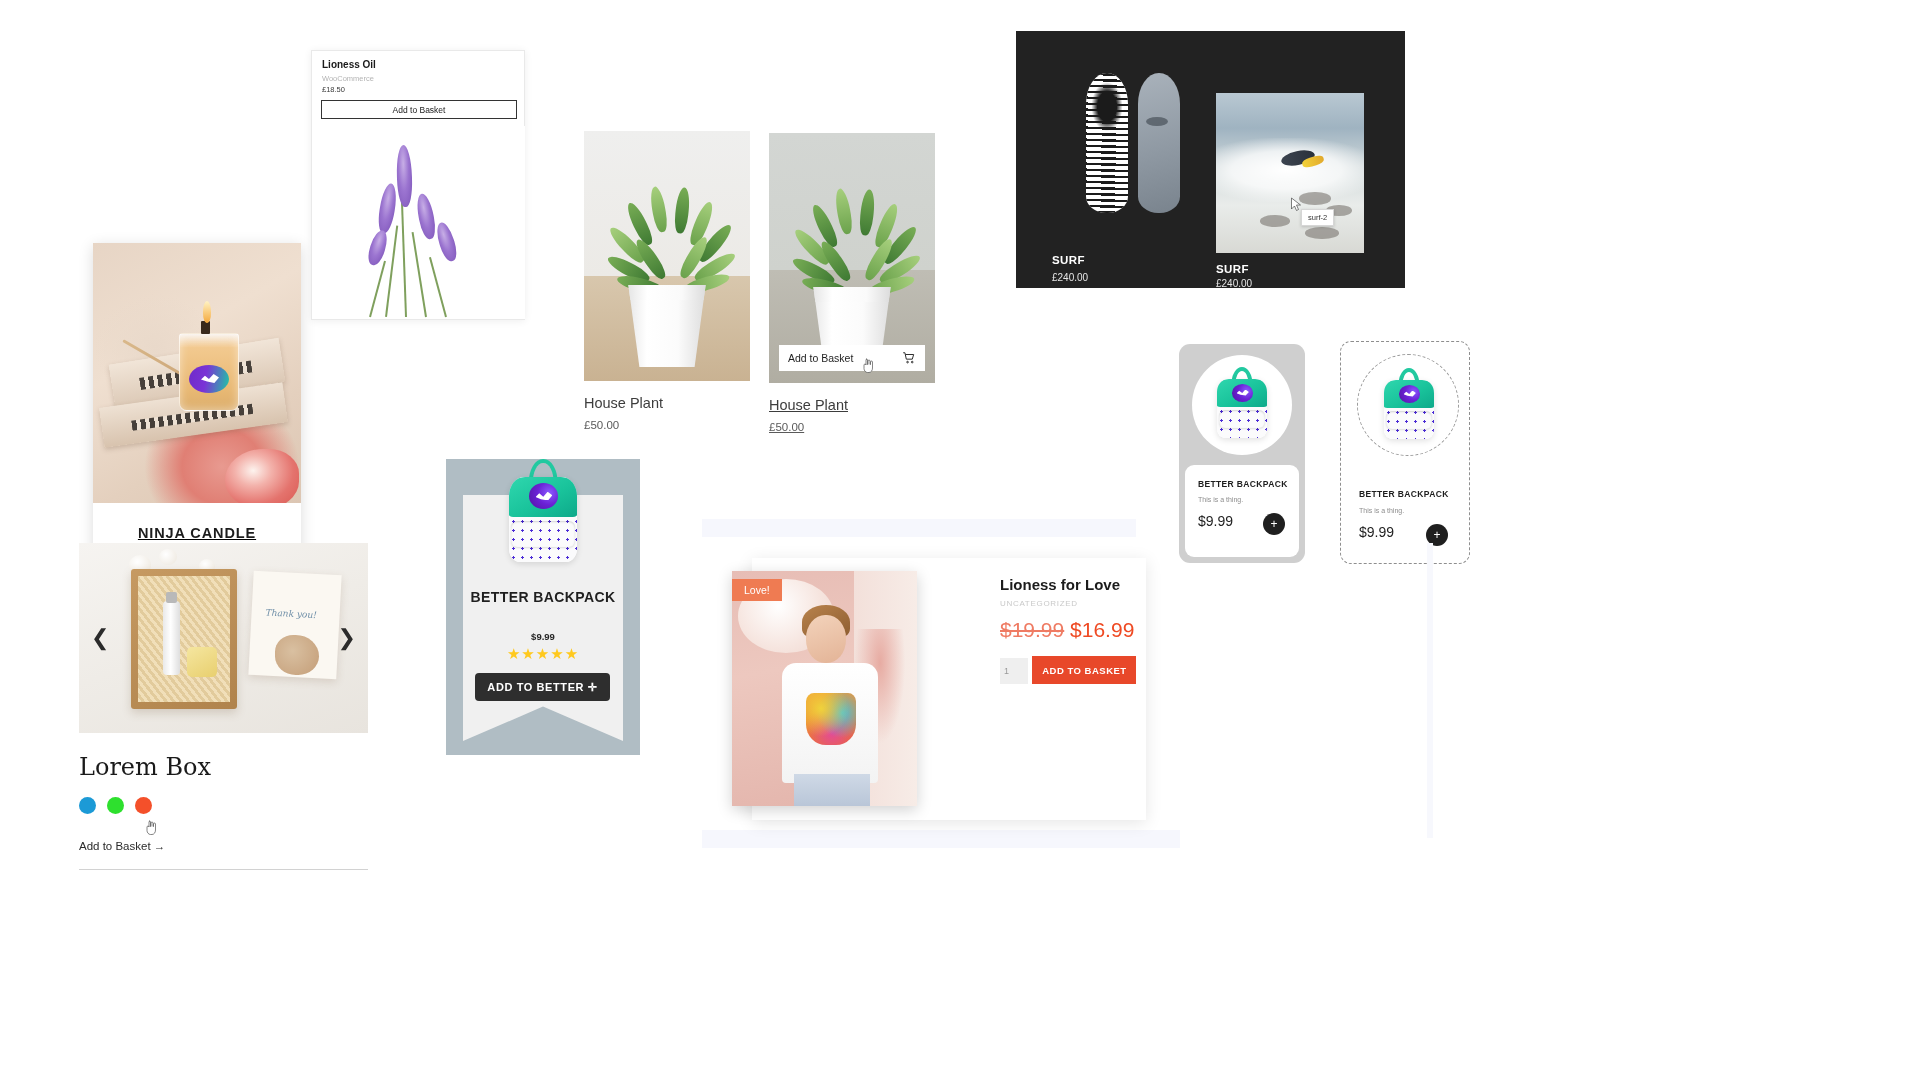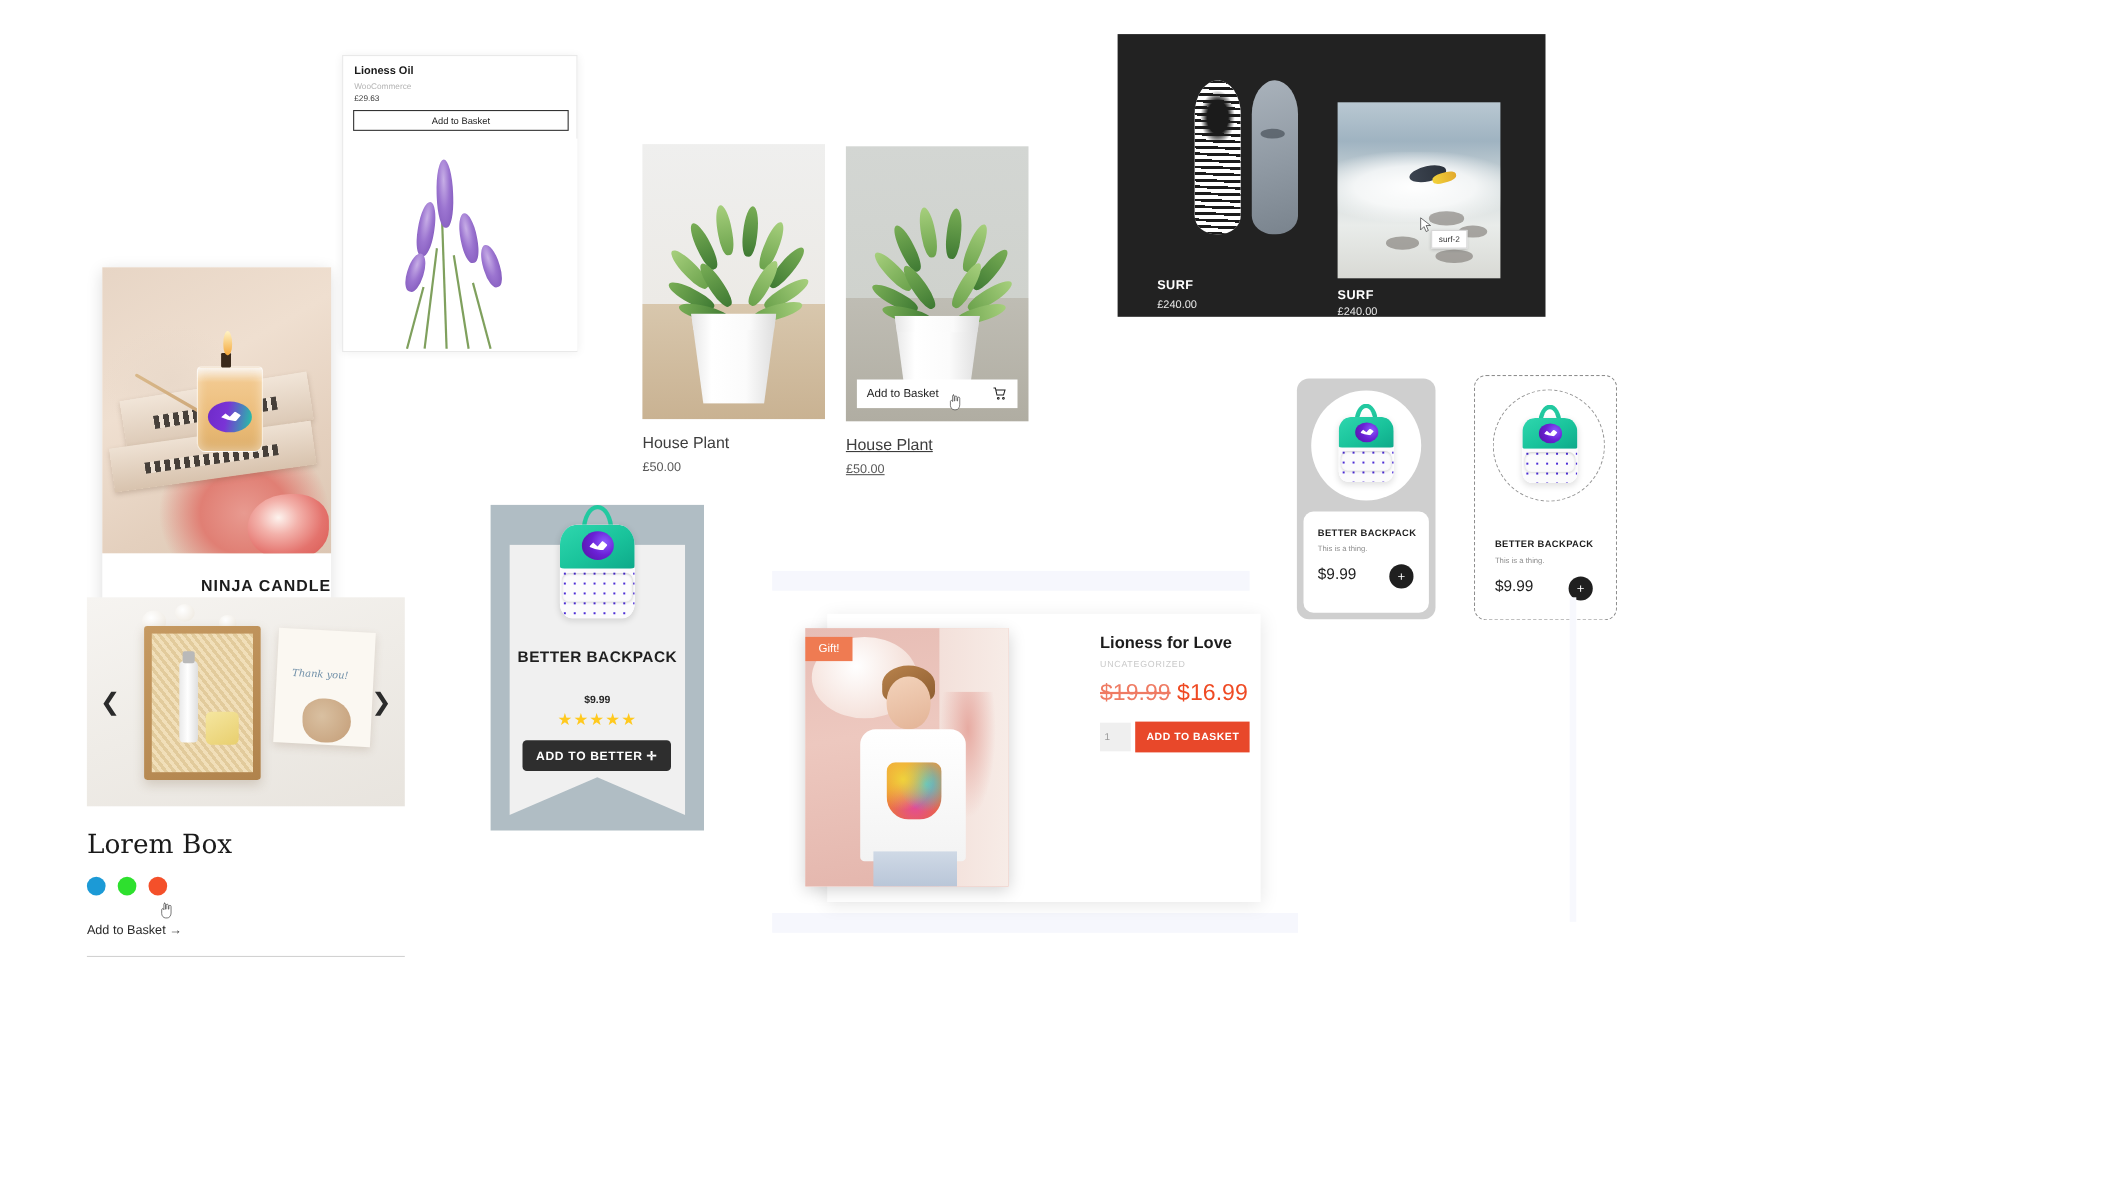--- a/index.html
+++ b/index.html
@@ -46,21 +46,21 @@
   }
   #candle-logo::after {
     content: ""; position: absolute; left: 12px; top: 9px; width: 18px; height: 9px;
     background: #ffffff; clip-path: polygon(0% 60%,22% 20%,44% 55%,70% 0%,100% 40%,74% 100%,34% 84%);
   }
   #candle-stick { position: absolute; left: 30px; top: 96px; width: 96px; height: 3px;
     background: linear-gradient(90deg,#d9b88a,#c9a274); transform: rotate(30deg); transform-origin: left center; border-radius: 2px; }
   #candle-fruit { position: absolute; left: 132px; top: 206px; width: 74px; height: 60px;
     border-radius: 56% 44% 50% 52%;
     background: radial-gradient(ellipse at 38% 36%, #fdf3ee 0%, #f3b2ab 28%, #e4736d 62%, #d8564f 100%); }
-  #candle-caption { position: absolute; left: 0; top: 260px; width: 208px; text-align: right; }
+  #candle-caption { position: absolute; left: 0; top: 260px; width: 208px; text-align: center; text-decoration: underline; }
   #candle-title { margin-top: 22px; font-size: 14.5px; font-weight: 700; letter-spacing: .9px; color: #1c1c1c; }
   #candle-price { margin-top: 10px; font-size: 11px; font-weight: 700; color: #222; }
 
   
   #lavender-card {
     position: absolute; left: 311px; top: 50px; width: 214px; height: 270px;
     background: #ffffff; border: 1px solid #e9e9e9;
     box-shadow: 0 1px 8px rgba(0,0,0,.07);
   }
   #lavender-title { position: absolute; left: 10px; top: 8px; font-size: 10px; font-weight: 700; color: #1a1a1a; }
@@ -304,21 +304,21 @@
     </div>
     <div id="candle-caption">
       <div id="candle-title">NINJA CANDLE</div>
       <div id="candle-price">$14.99</div>
     </div>
   </div>
 
   <div id="lavender-card">
     <div id="lavender-title">Lioness Oil</div>
     <div id="lavender-vendor">WooCommerce</div>
-    <div id="lavender-price">£29.63</div>
+    <div id="lavender-price">£18.50</div>
     <button id="lavender-btn">Add to Basket</button>
     <div id="lavender-photo">
       <div class="lav-stem" style="left:92px;height:120px;transform:rotate(-2deg);"></div>
       <div class="lav-head" style="left:85px;bottom:112px;height:62px;transform:rotate(-2deg);"></div>
       <div class="lav-stem" style="left:72px;height:92px;transform:rotate(7deg);"></div>
       <div class="lav-head" style="left:63px;bottom:86px;height:50px;transform:rotate(9deg);"></div>
       <div class="lav-stem" style="left:112px;height:86px;transform:rotate(-9deg);"></div>
       <div class="lav-head" style="left:110px;bottom:80px;height:46px;transform:rotate(-11deg);"></div>
       <div class="lav-stem" style="left:132px;height:62px;transform:rotate(-15deg);"></div>
       <div class="lav-head" style="left:132px;bottom:58px;height:40px;transform:rotate(-17deg);"></div>
@@ -497,21 +497,21 @@
 
   <div id="lion-photo">
     <div id="lion-wall"></div>
     <div id="lion-cloud"></div>
     <div id="lion-plant"></div>
     <div id="lion-model-hair"></div>
     <div id="lion-model-head"></div>
     <div id="lion-shirt"></div>
     <div id="lion-graphic"></div>
     <div id="lion-jeans"></div>
-    <div id="lion-sale">Gift!</div>
+    <div id="lion-sale">Love!</div>
   </div>
 
   <div id="lion-info">
     <div id="lion-title">Lioness for Love</div>
     <div id="lion-cat">UNCATEGORIZED</div>
     <div id="lion-prices">
       <span id="lion-old">$19.99</span>
       <span id="lion-new">$16.99</span>
     </div>
     <input id="lion-qty" type="number" value="1" style="">

